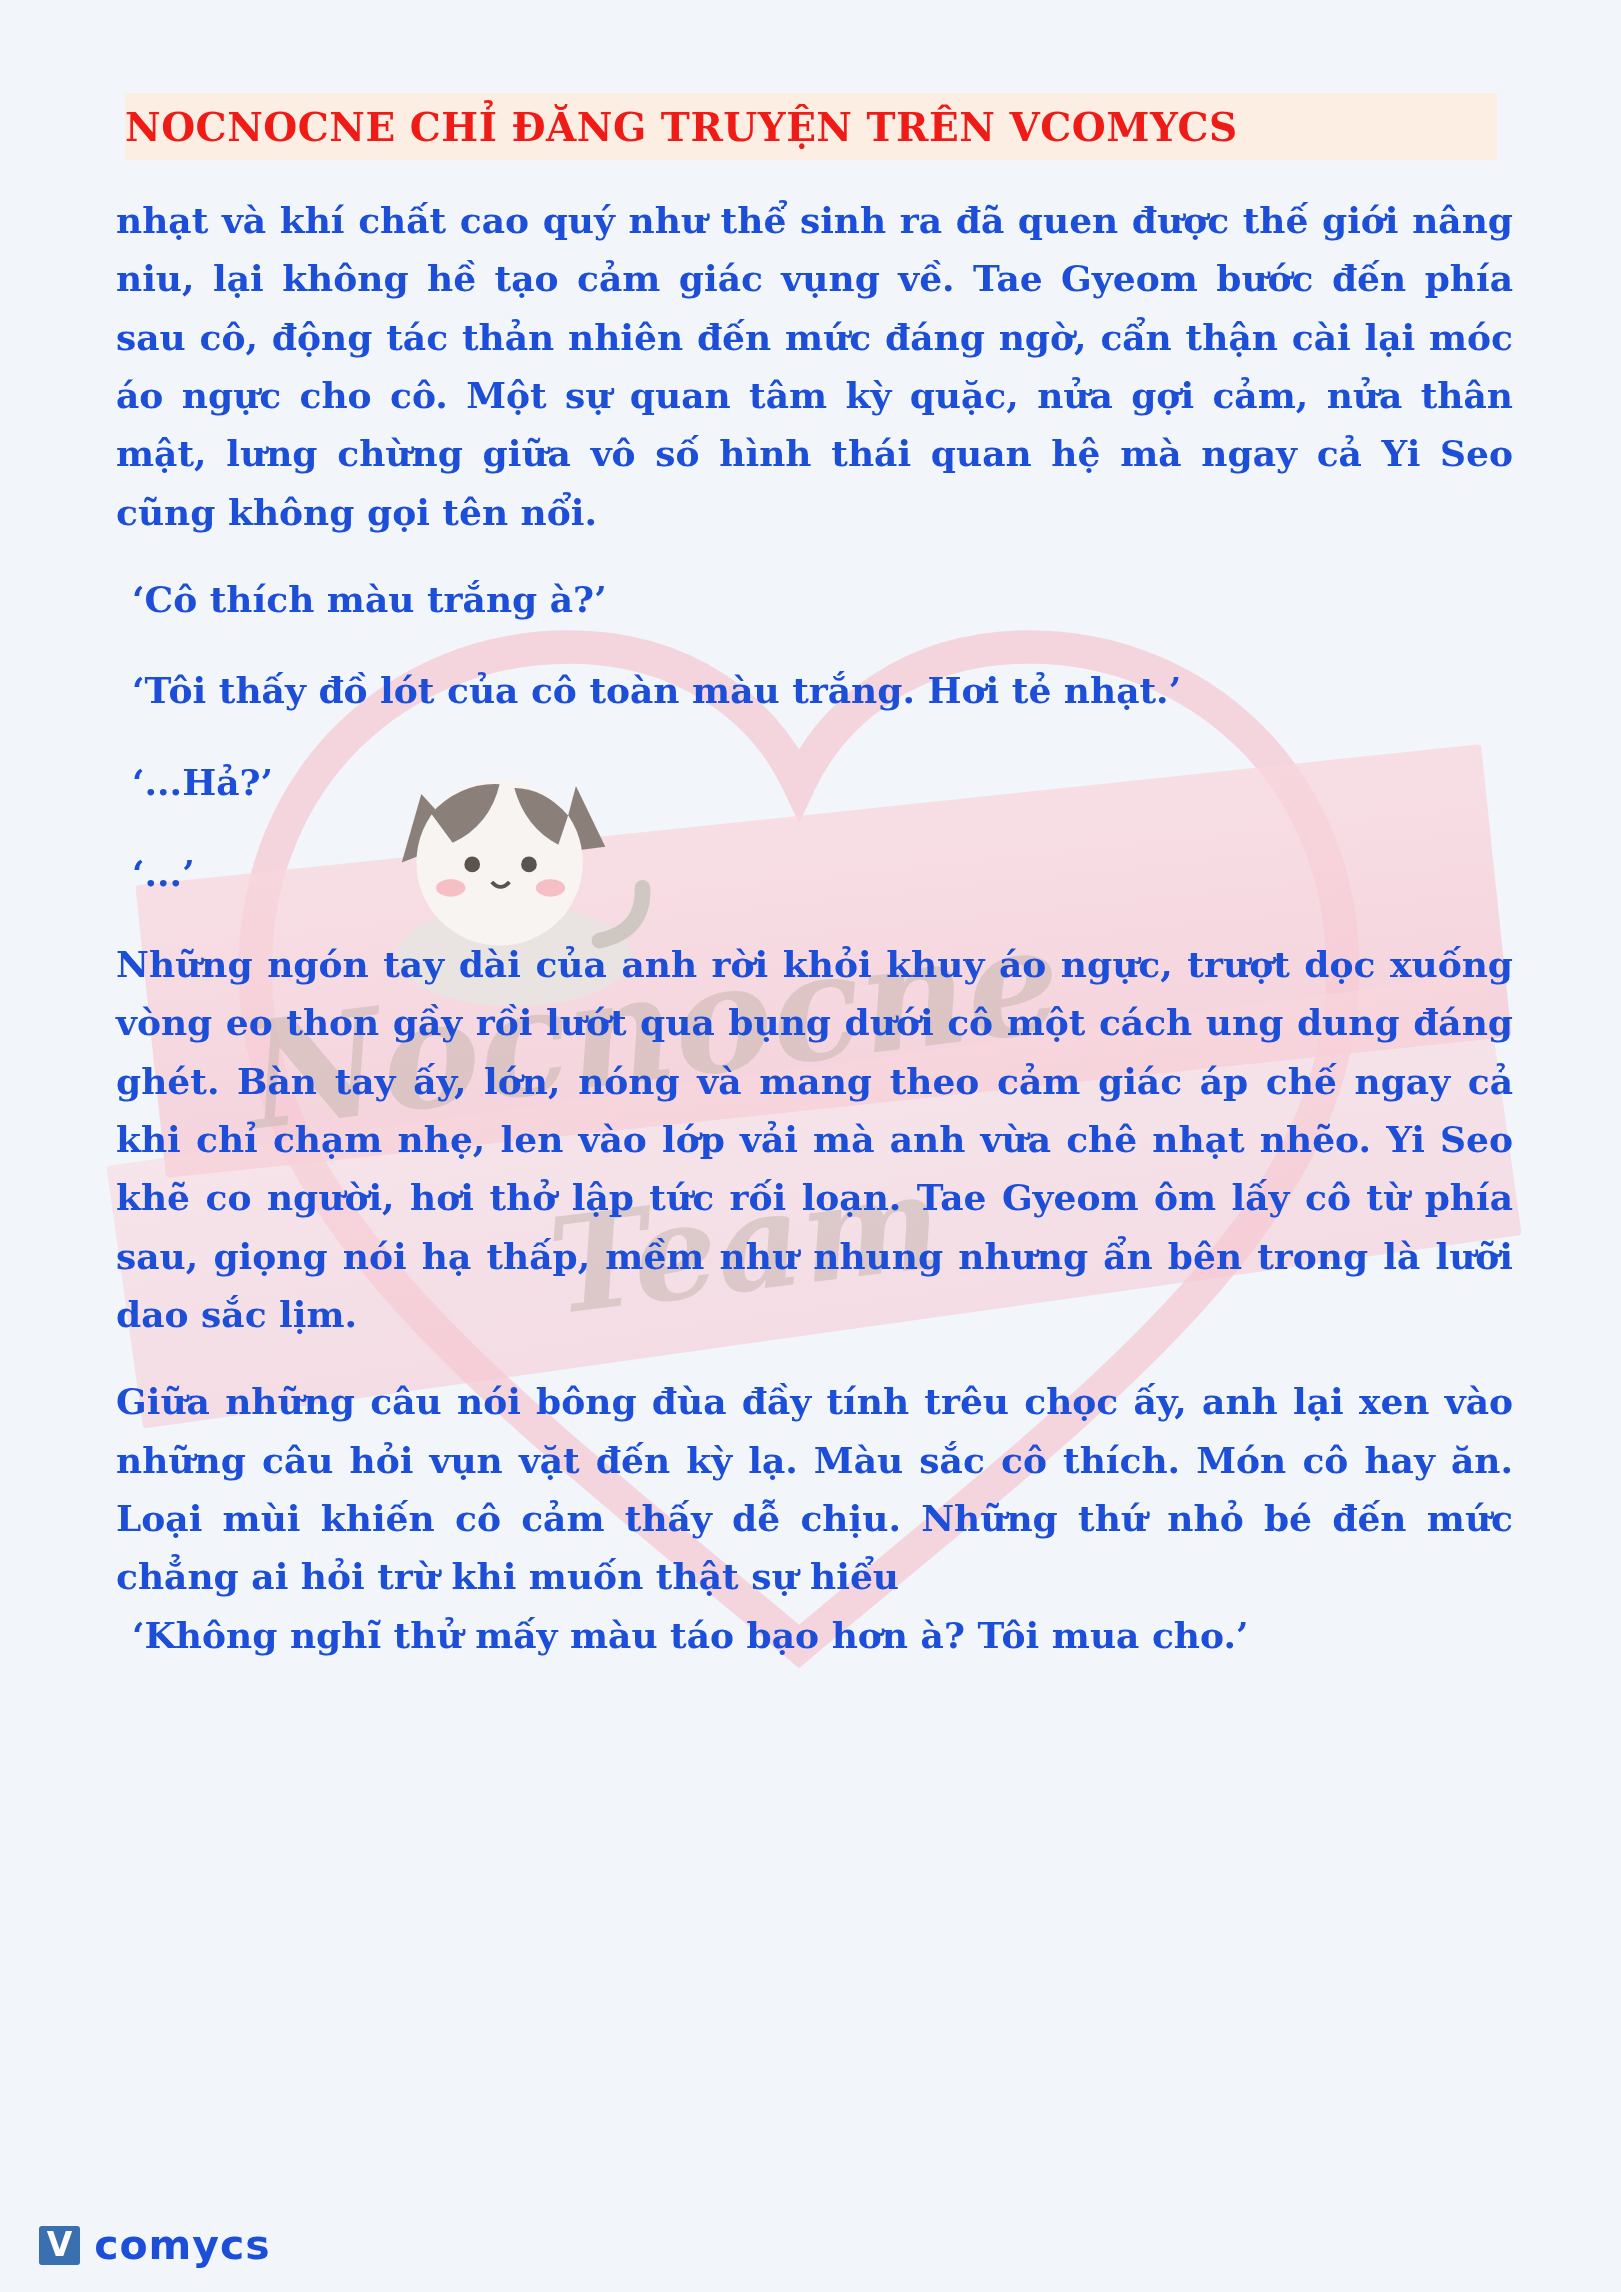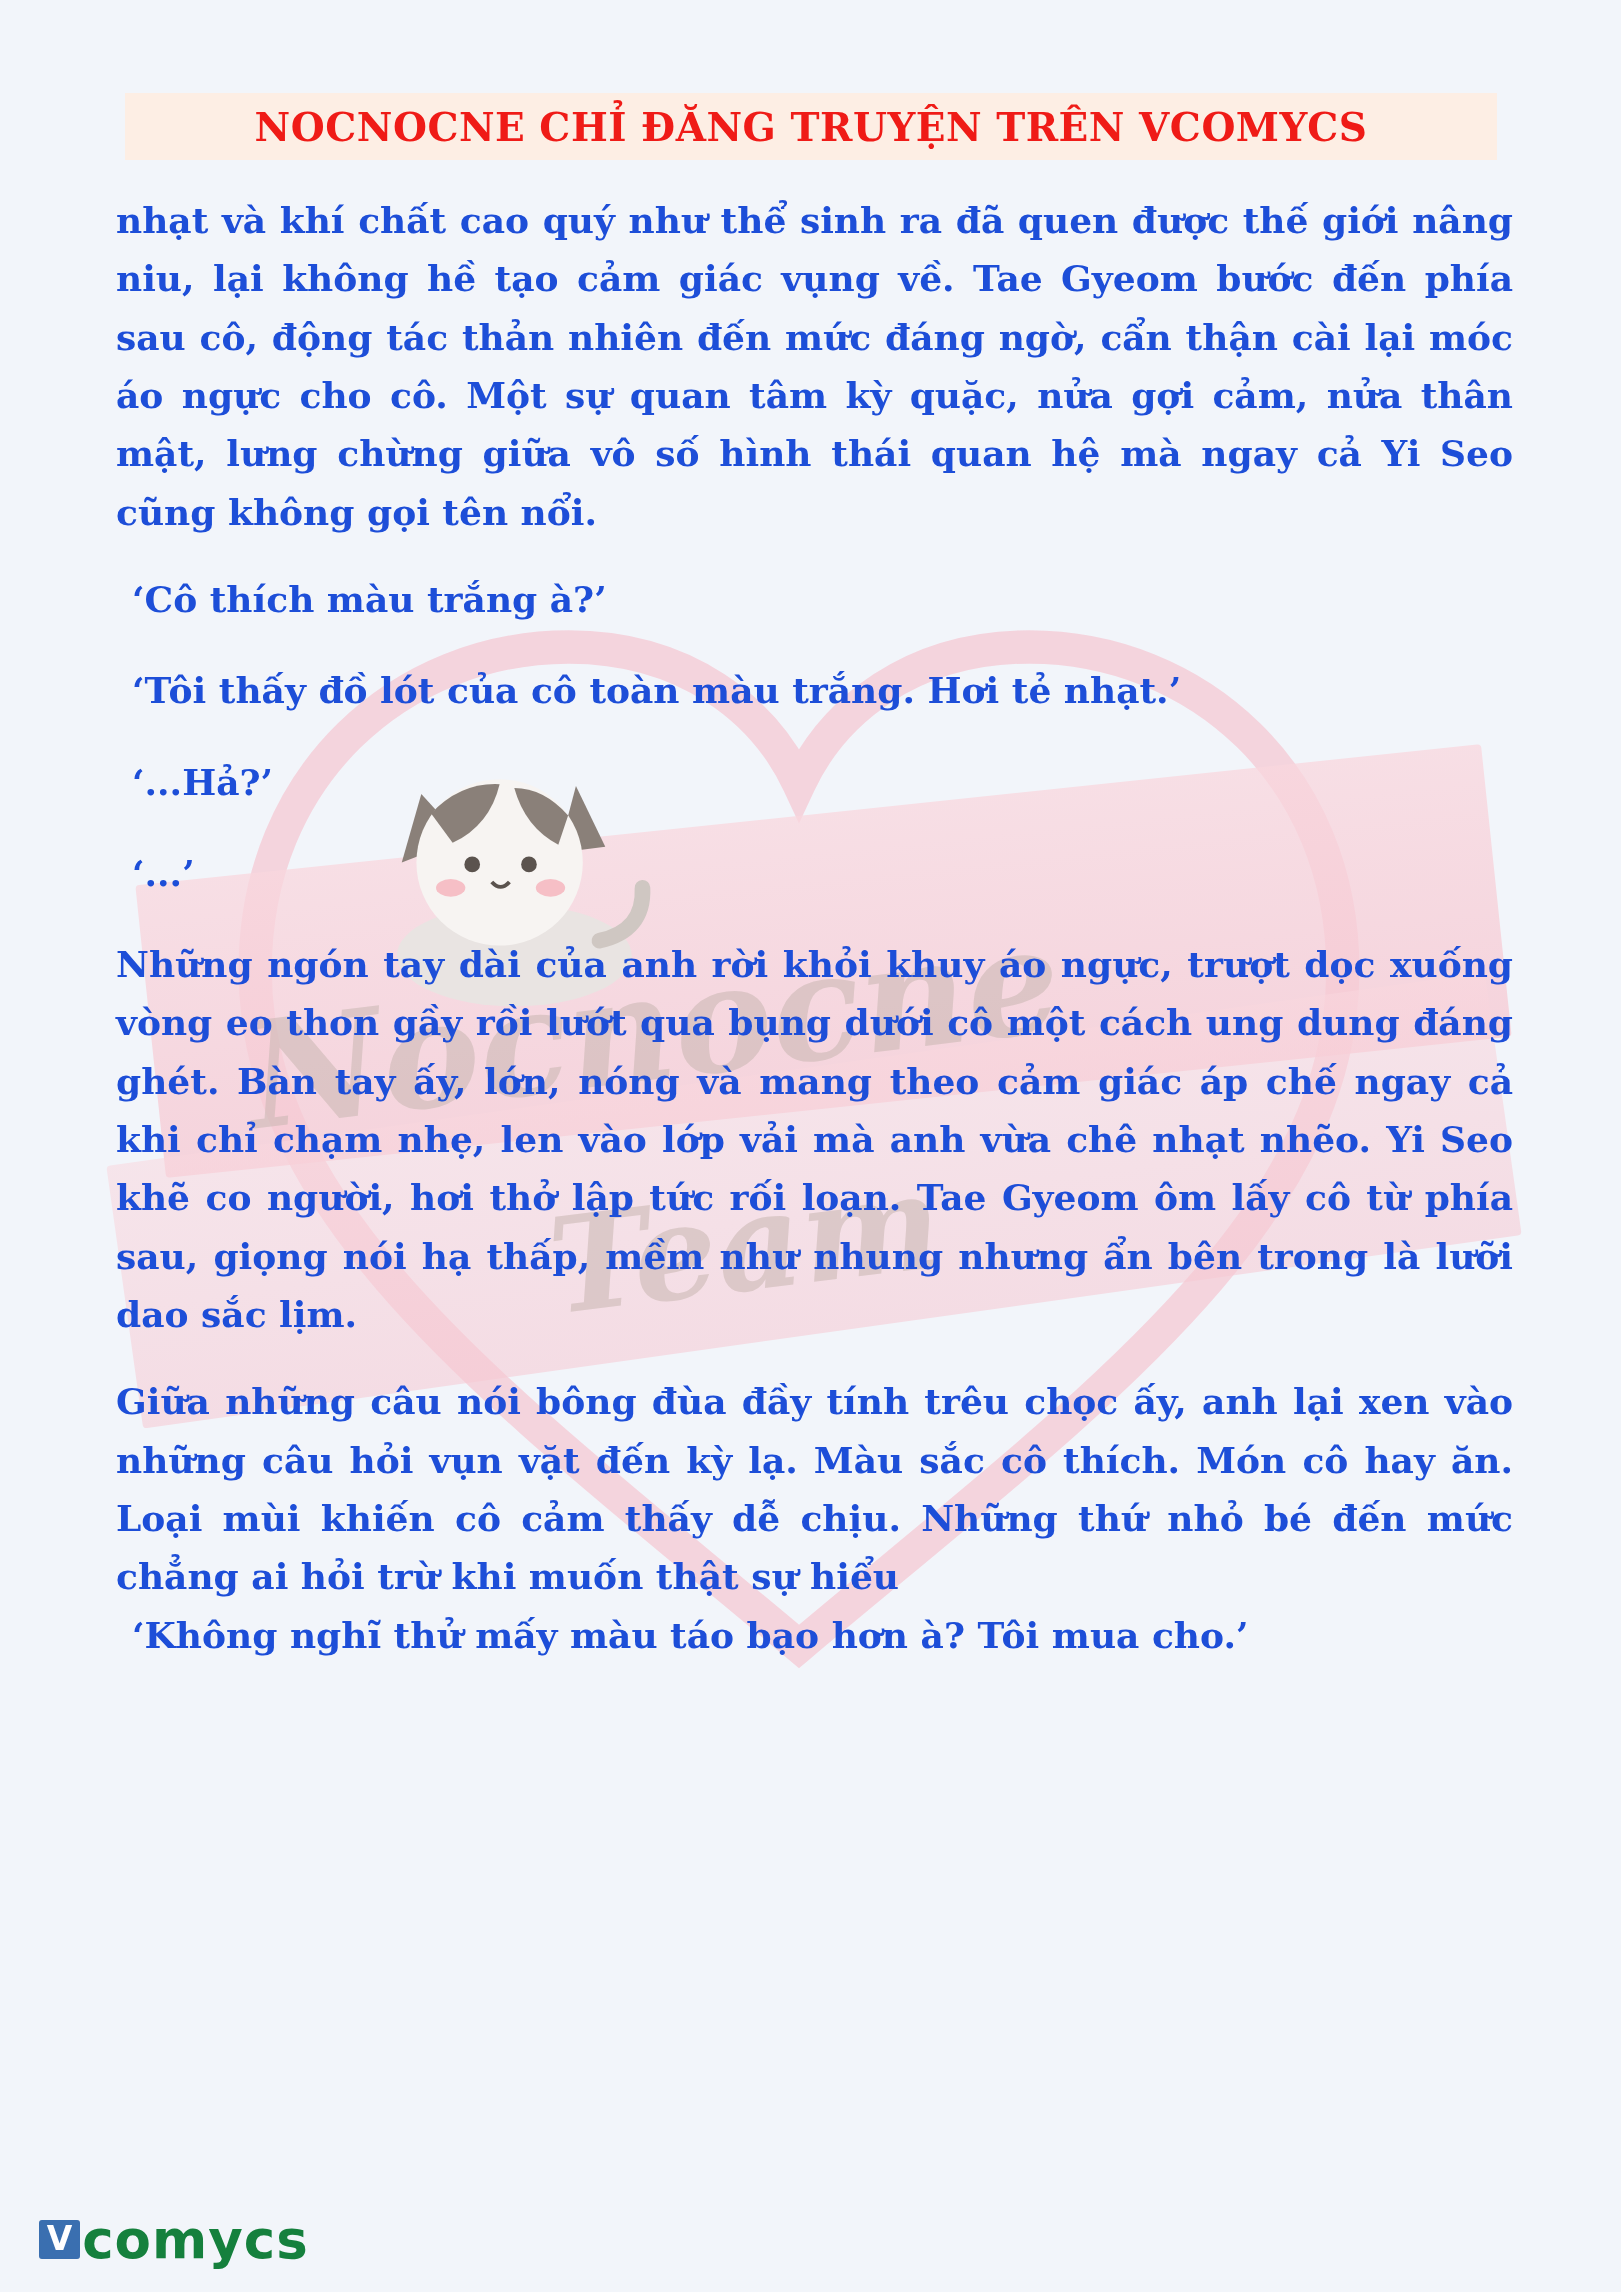--- a/index.html
+++ b/index.html
@@ -87,21 +87,21 @@
   
   .header-banner {
     position: absolute;
     left: 125px;
     top: 93px;
     width: 1372px;
     height: 67px;
     background: #fdeee4;
     display: flex;
     align-items: center;
-    justify-content: center;
+    justify-content: flex-start;
     z-index: 3;
   }
   .header-banner span {
     color: #ef1b17;
     font-family: "DejaVu Serif", serif;
     font-weight: bold;
     font-size: 39px;
     letter-spacing: 0.5px;
     white-space: nowrap;
   }
@@ -146,26 +146,26 @@
     background: #3a6fb0;
     color: #ffffff;
     font-family: "DejaVu Sans", sans-serif;
     font-weight: bold;
     font-size: 33px;
     padding: 2px 7.8px 3.9px 7.8px;
     border-radius: 2.9px;
     line-height: 1;
   }
   .footer-logo .rest {
-    color: #15803d;
+    color: #1d4ed8;
     font-family: "DejaVu Sans", sans-serif;
     font-weight: bold;
-    font-size: 53px;
+    font-size: 41px;
     letter-spacing: 1px;
-    margin-left: 2px;
+    margin-left: 14px;
     line-height: 1;
   }
 </style>
 </head>
 <body>
 
 <div class="page">
 
   <div class="watermark-layer">
     <svg class="heart" viewBox="0 0 1230 1190">

